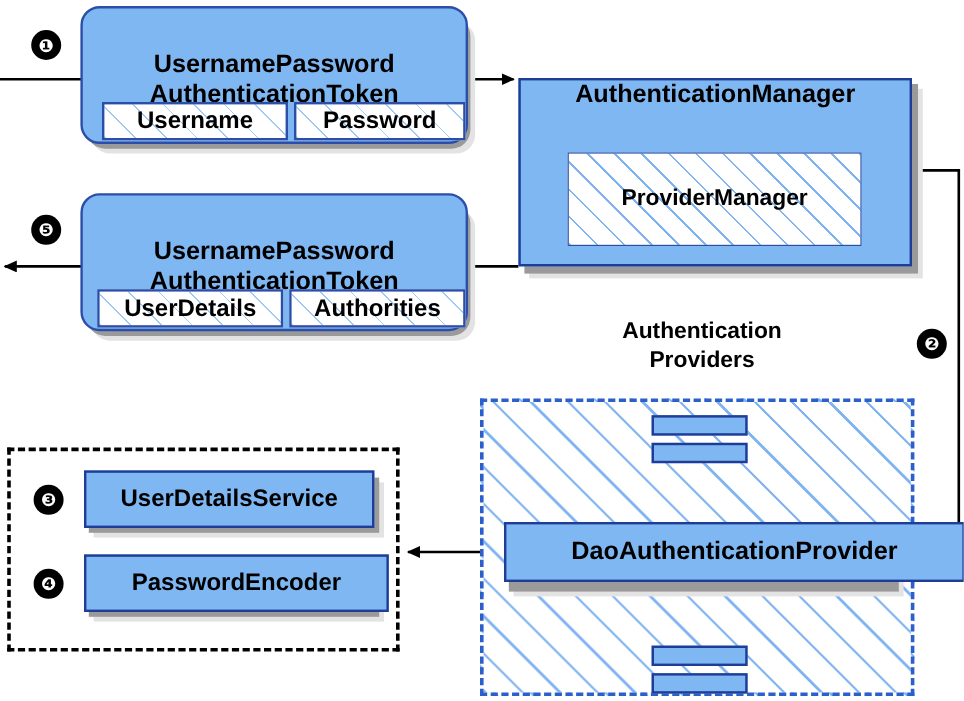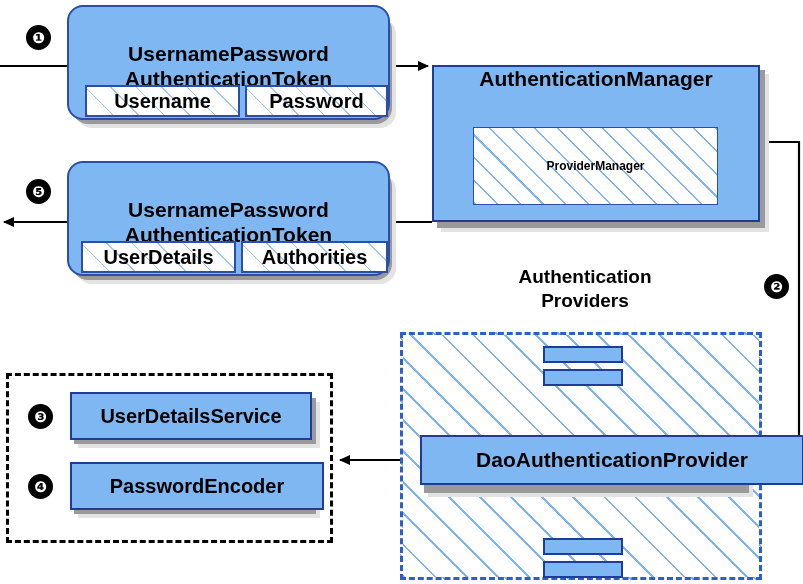--- a/index.html
+++ b/index.html
@@ -100,21 +100,21 @@
     <div class="field" style="left:16px;top:78px;width:155px;height:32px;">Username</div>
   </div>
   <div class="badge" style="left:27px;top:26px;">❶</div>
 
   <div class="shadow1" style="left:441px;top:74px;width:328px;height:158px;"></div>
   <div class="shadow2" style="left:437px;top:70px;width:328px;height:158px;"></div>
   <div class="box blue" style="left:432px;top:65px;width:328px;height:157px;
        flex-direction:column;justify-content:flex-start;">
     <div style="font-size:21px;">AuthenticationManager</div>
     <div class="box hatchwhite" style="position:absolute;left:39px;top:60px;
-         width:245px;height:78px;font-size:12px;">ProviderManager</div>
+         width:245px;height:78px;font-size:19px;">ProviderManager</div>
   </div>
 
   <div class="rshadow1" style="left:76px;top:174px;width:320px;height:110px;"></div>
   <div class="rshadow2" style="left:72px;top:170px;width:320px;height:110px;"></div>
   <div class="token" style="left:67px;top:161px;width:323px;height:115px;">
     <div class="title">
       <span>UsernamePassword</span><br>
       <span>AuthenticationToken</span>
     </div>
     <div class="field" style="left:12px;top:78px;width:155px;height:32px;">UserDetails</div>

